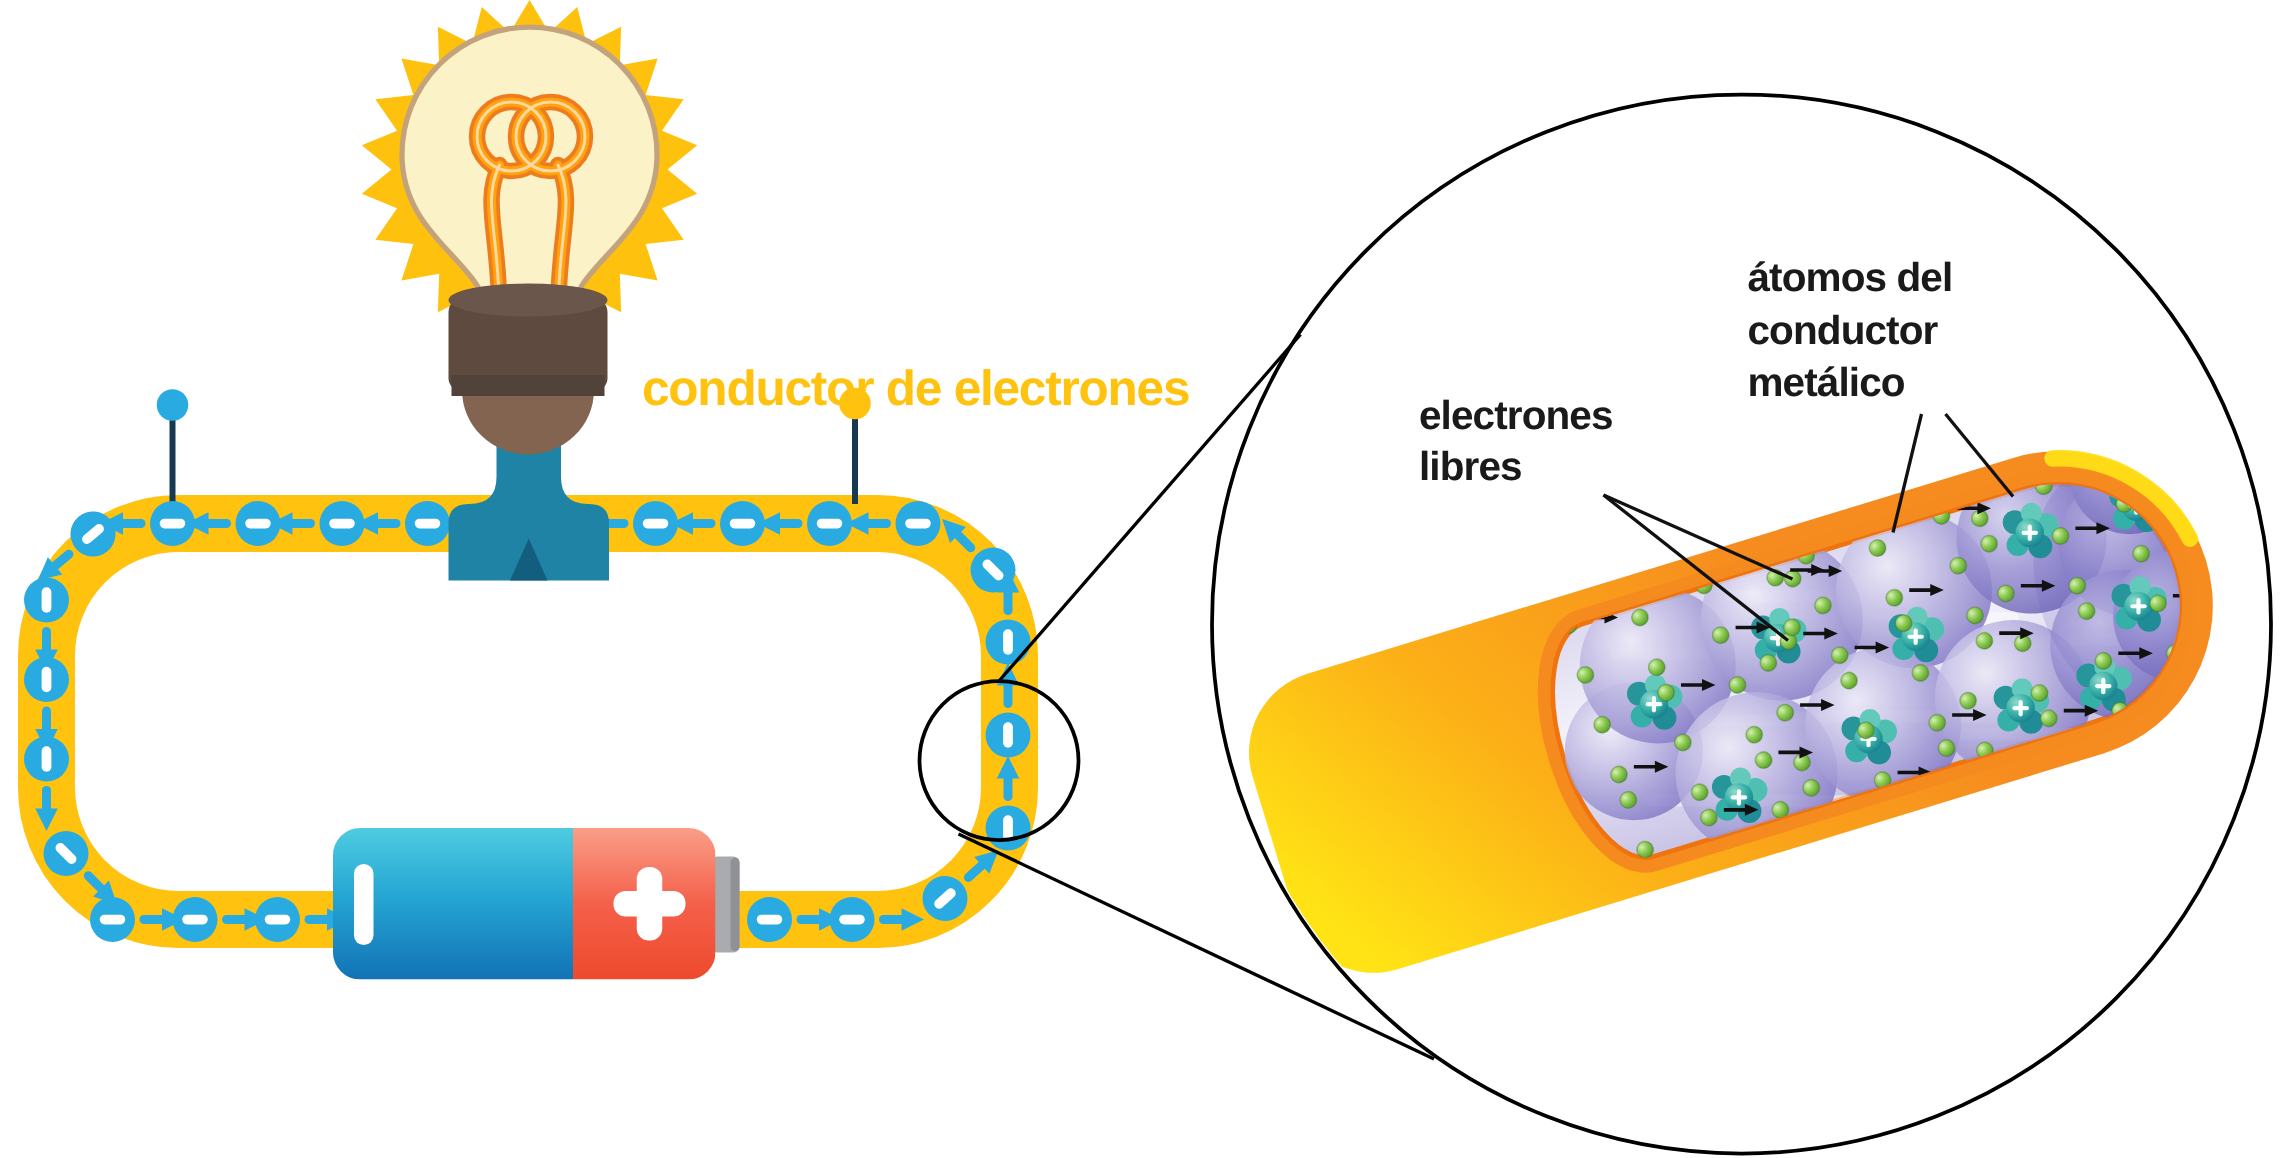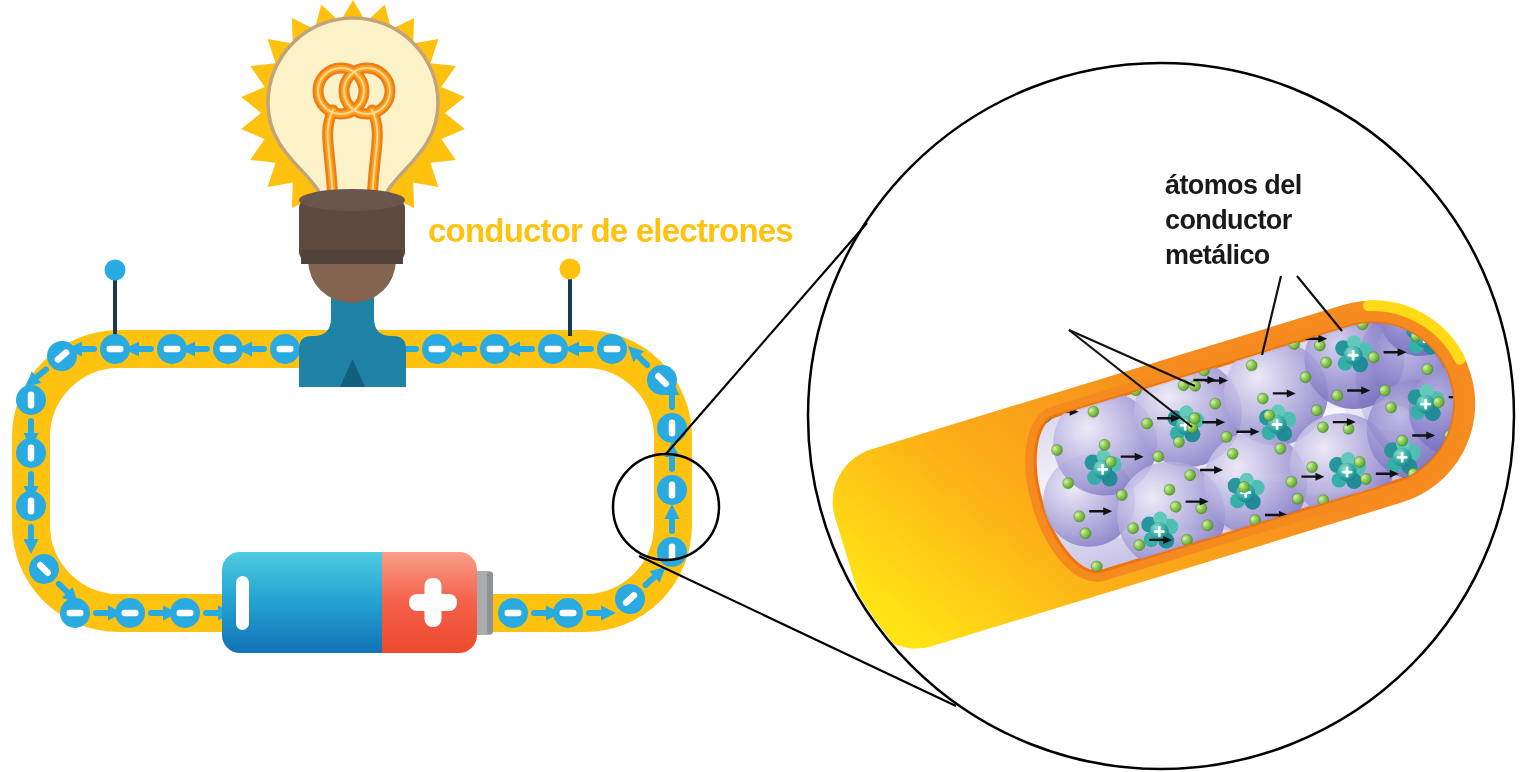--- a/index.html
+++ b/index.html
@@ -1,21 +1,21 @@
 <!DOCTYPE html>
 <html style="--wire_yellow: #FFC20E; --electron_blue: #29ABE2; --flow_label_blue: #29ABE2; --conductor_label_yellow: #FFC20E; --pointer_stem_dark: #173A52; --bulb_glow_yellow: #FEC10D; --bulb_glass: #FCF2C8; --bulb_glass_outline: #C3A37B; --filament_dark_orange: #ED7C1E; --filament_orange: #FFA20D; --filament_highlight: #FFD9A0; --socket_brown: #5E4A3F; --socket_dome_brown: #826450; --connector_teal: #1F83A6; --connector_teal_dark: #135E7E; --battery_negative_cyan: #25A6D3; --battery_positive_red: #F25A40; --battery_terminal_gray: #A9ABAE; --magnifier_outline: #000000; --copper_orange: #F7941E; --copper_yellow: #FFE315; --copper_rim: #F58A1E; --interior_lavender: #E6E4F4; --atom_purple: #8F87CC; --free_electron_green: #7FC241; --nucleus_teal: #2EA7A0; --arrow_black: #111111; --label_text_black: #1A1A1A;"><head>
 <meta charset="utf-8">
 <style>
   html,body{margin:0;padding:0;background:#fff;}
   .stage{position:relative;width:1528px;height:772px;background:#fff;overflow:hidden;
          font-family:"Liberation Sans", sans-serif;}
   .stage svg{position:absolute;left:0;top:0;}
   .lbl{position:absolute;font-weight:bold;letter-spacing:-0.8px;white-space:pre-line;}
   .flow-label{left:2px;top:228px;font-size:33px;color:var(--flow_label_blue,#29ABE2);}
-  .conductor-label{left:428px;top:212px;font-size:33px;color:var(--conductor_label_yellow,#FFC20E);}
+  .conductor-label{left:428px;top:240px;font-size:33px;color:var(--conductor_label_yellow,#FFC20E);}
   .black-label{font-size:27px;letter-spacing:-0.6px;color:var(--label_text_black,#1A1A1A);
                text-align:left;line-height:34px;}
   .free-electrons-label{left:946px;top:260px;width:240px;}
   .atoms-label{left:1165px;top:168px;width:250px;line-height:35px;}
 </style>
 </head>
 <body>
 
 <div class="stage">
 
@@ -603,17 +603,19 @@
 
   <g stroke="#111" stroke-width="2.2">
     <line x1="1069" y1="330" x2="1195" y2="386"></line>
     <line x1="1069" y1="330" x2="1192" y2="427"></line>
     <line x1="1281" y1="276" x2="1262" y2="355"></line>
     <line x1="1297" y1="276" x2="1342" y2="331"></line>
   </g>
 </svg>
 
 <div class="lbl conductor-label">conductor de electrones</div>
+<div class="lbl black-label free-electrons-label">electrones
+libres</div>
 <div class="lbl black-label atoms-label">átomos del
 conductor
 metálico</div>
 
 </div>
 
 </body></html>

